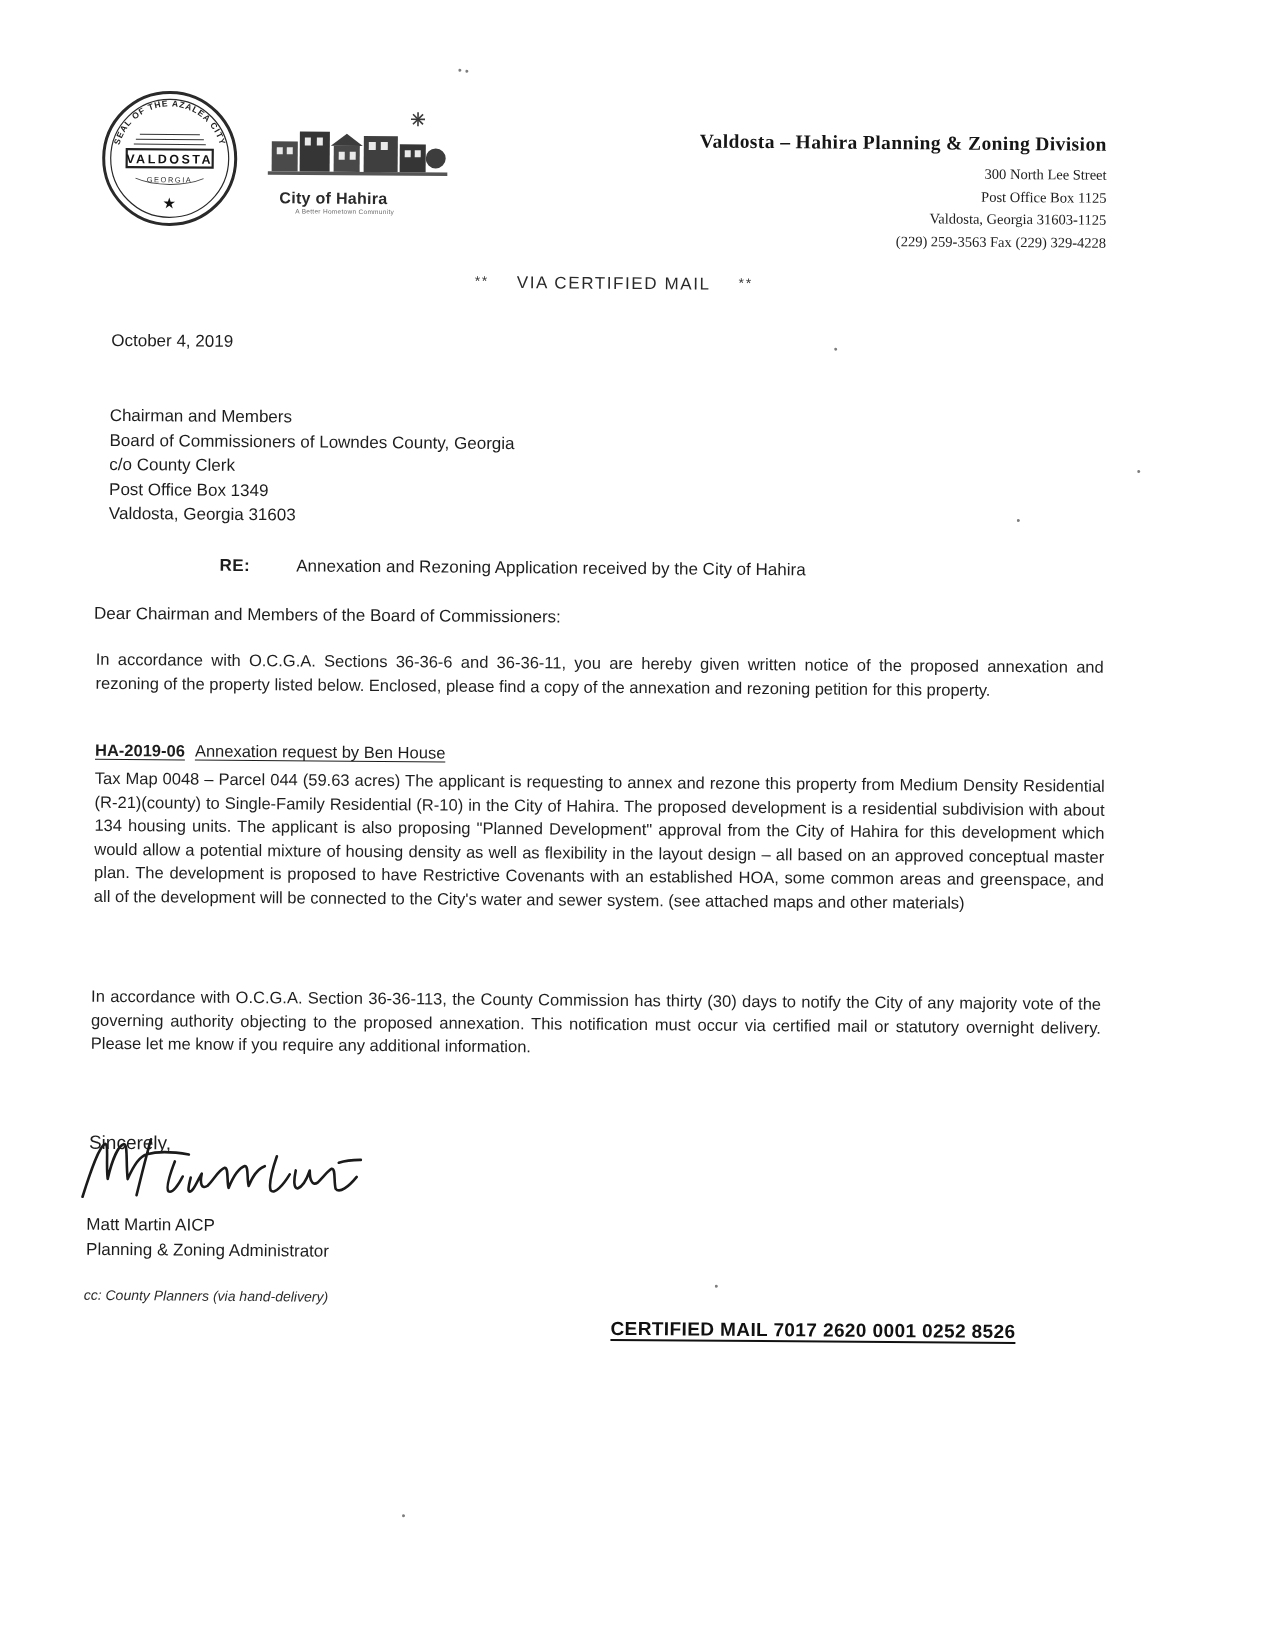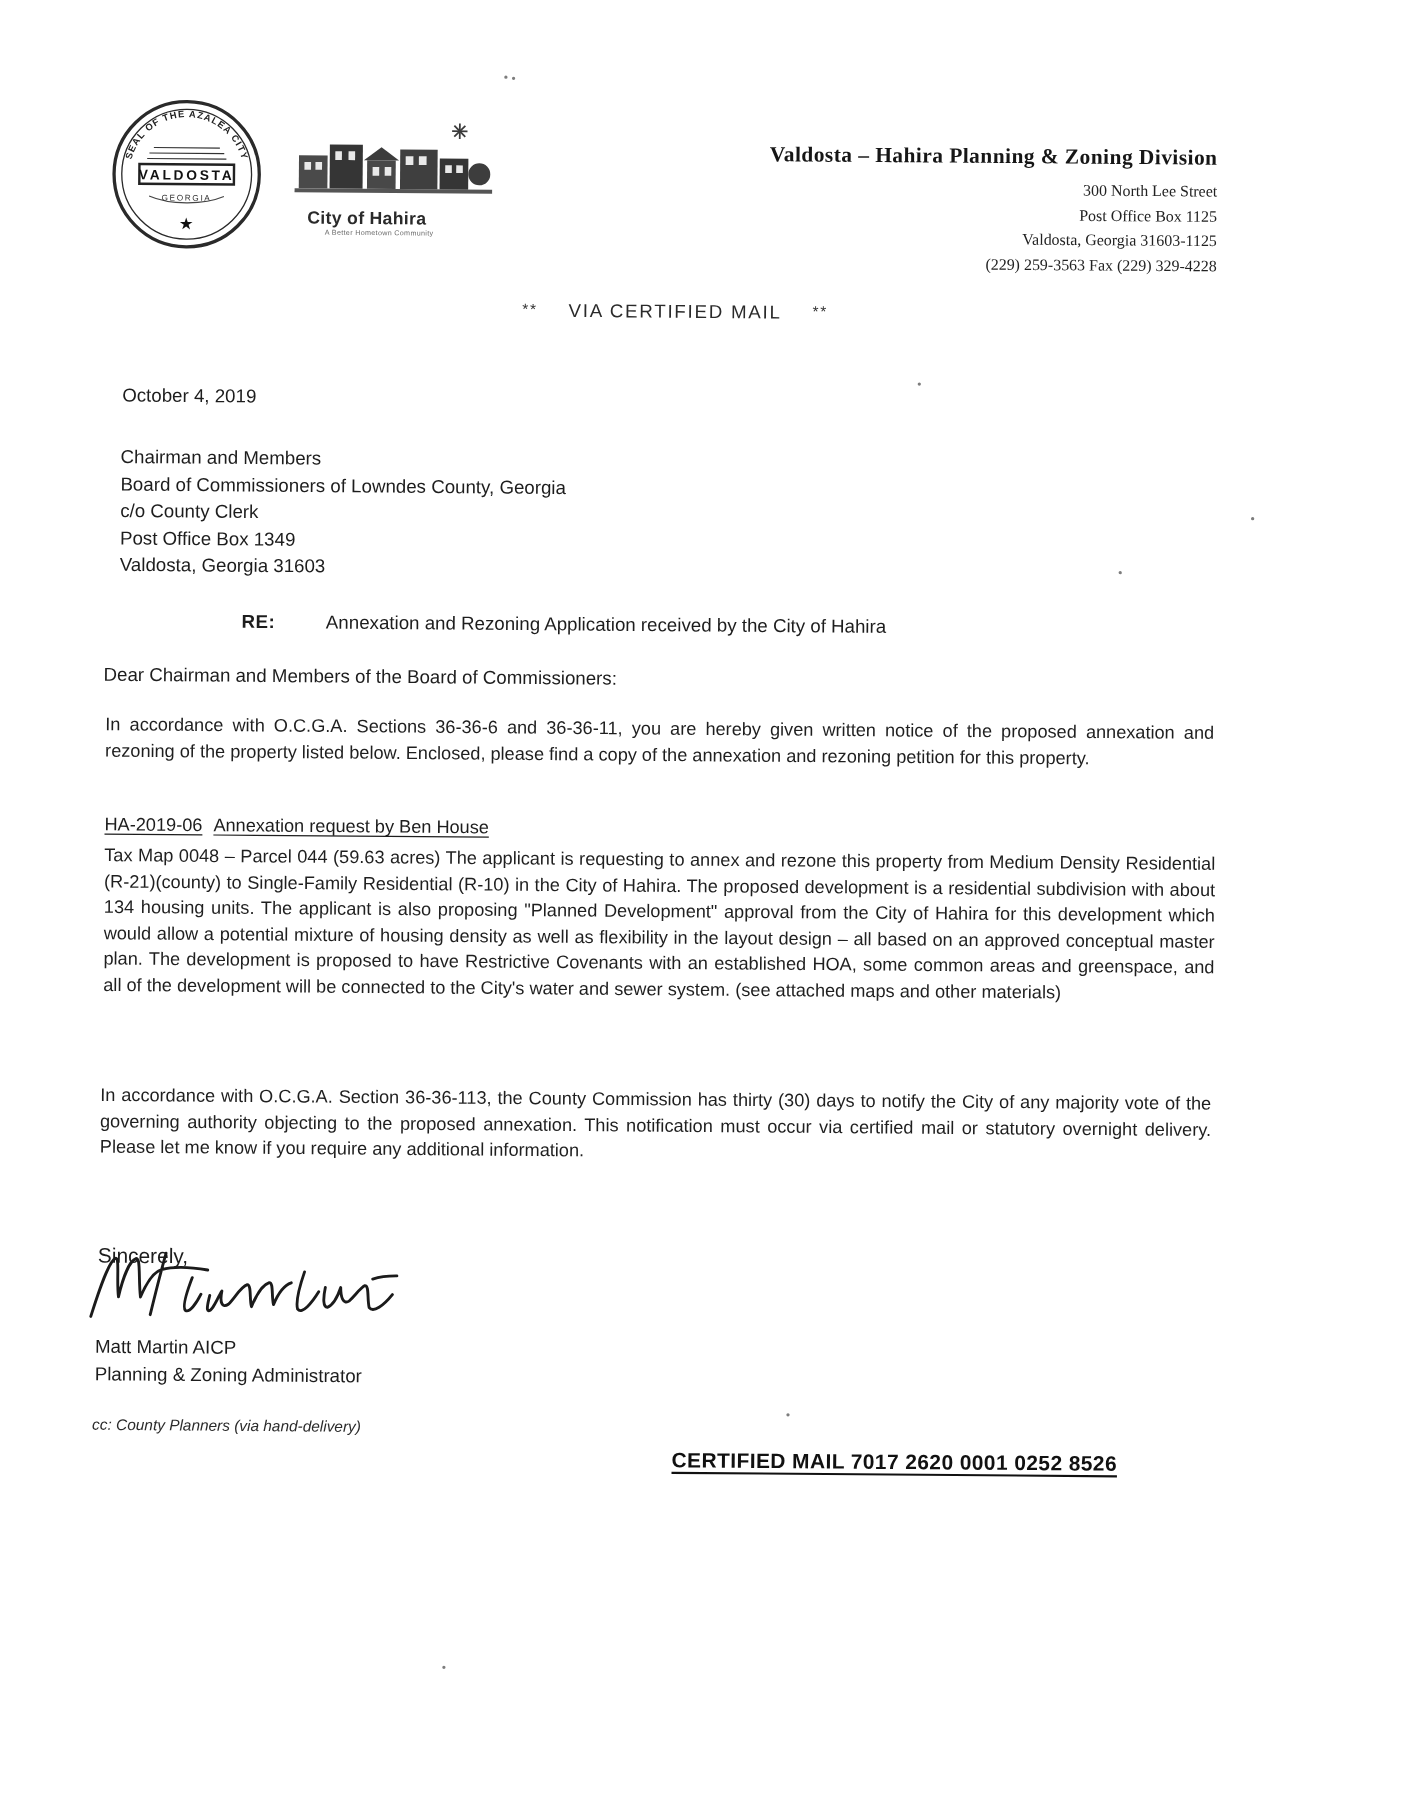--- a/index.html
+++ b/index.html
@@ -33,33 +33,33 @@
   .hahira-name{font-size:16px;font-weight:bold;letter-spacing:0.3px;color:#2a2a2a;margin-top:2px;margin-left:12px;}
   .hahira-tagline{font-size:6.5px;color:#6b6b6b;margin-left:28px;letter-spacing:0.3px;}
   
   .via-mail{
     left:420px;top:270px;width:390px;text-align:center;
     font-size:17px;letter-spacing:1.6px;color:#2a2a2a;
   }
   .via-mail .stars{font-size:14px;vertical-align:2px;color:#333;}
   .via-mail .vcm{margin:0 28px;}
   
-  .dateline{left:113px;top:331px;font-size:17px;margin-top:19px;}
+  .dateline{left:113px;top:331px;font-size:17px;}
   .recipient{left:112px;top:404px;font-size:17px;line-height:24.5px;}
   .re-row{left:175px;top:555px;font-size:17px;display:flex;}
   .re-label{font-weight:bold;letter-spacing:0.5px;margin-left:48px;}
   .re-text{margin-left:46px;}
   .salutation{left:98px;top:604px;font-size:17px;}
   .para{
     font-size:16.5px;line-height:23.5px;text-align:justify;color:#1f1f1f;
   }
   .p1{left:100px;top:648px;width:1008px;}
   .case-heading{left:100px;top:741px;font-size:16.5px;}
   .case-heading .u{text-decoration:underline;text-underline-offset:3px;}
-  .case-number{font-weight:normal;margin-right:10px;}
+  .case-number{font-weight:bold;margin-right:10px;}
   .p2{left:100px;top:767px;width:1010px;}
   .p3{left:98px;top:985px;width:1010px;}
   .closing{left:97px;top:1132px;font-size:19px;}
   .signature{left:85px;top:1133px;}
   .signer{left:95px;top:1212px;font-size:17px;line-height:25px;}
   .cc-line{left:93px;top:1287px;font-size:14px;font-style:italic;color:#2b2b2b;}
   .certified{
     left:620px;top:1314px;font-size:19px;font-weight:bold;
     letter-spacing:0.4px;color:#111;
     text-decoration:underline;text-underline-offset:4px;text-decoration-thickness:2px;

